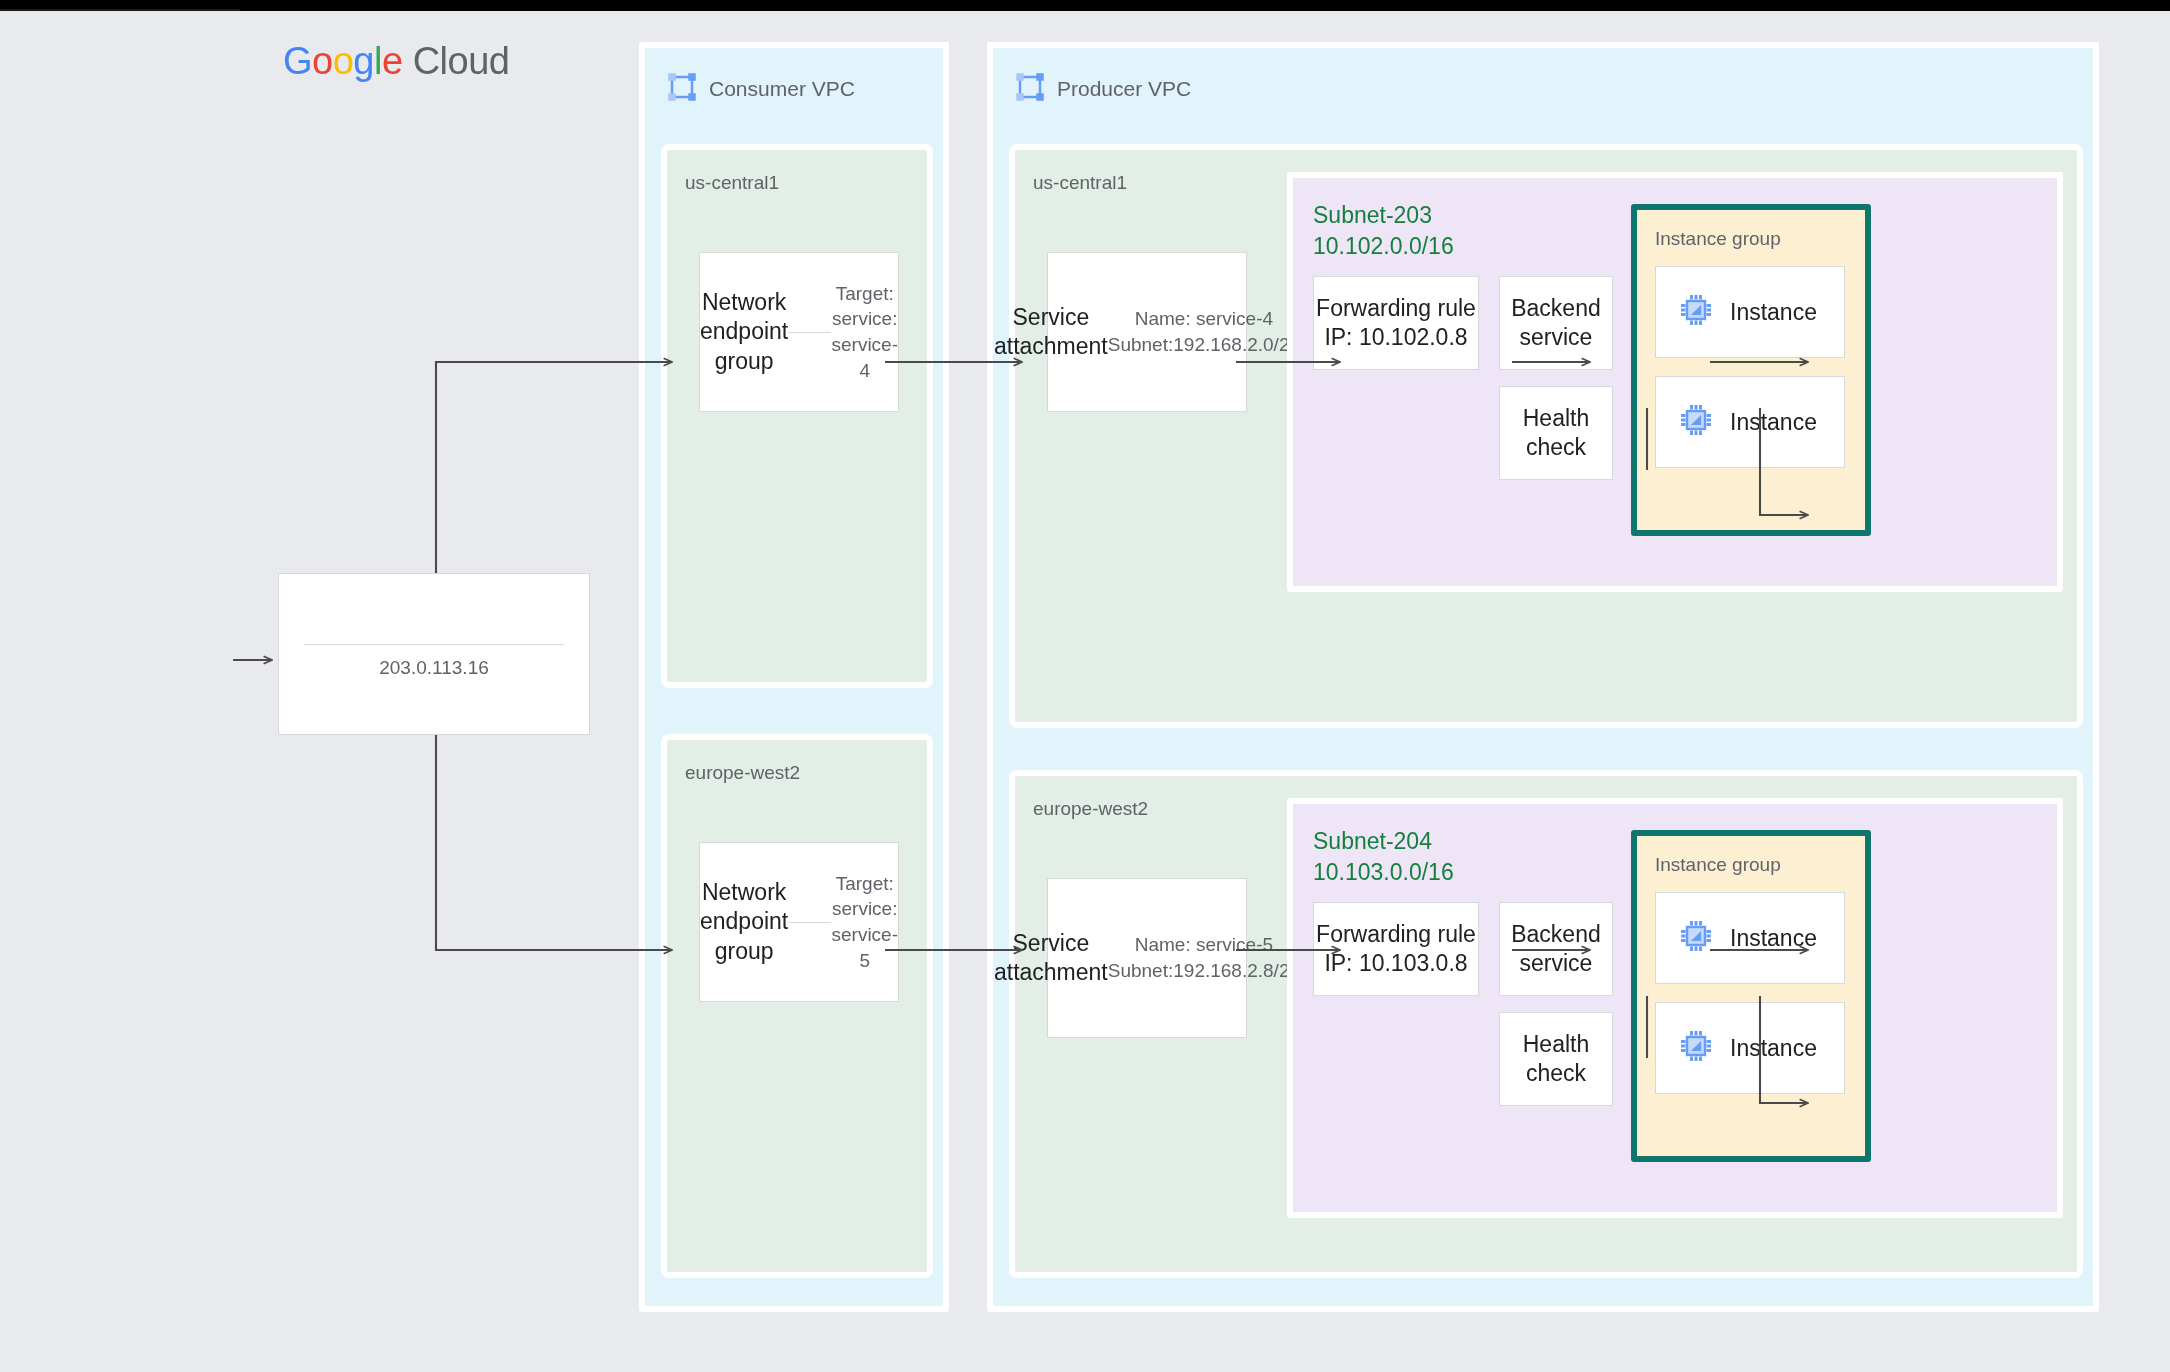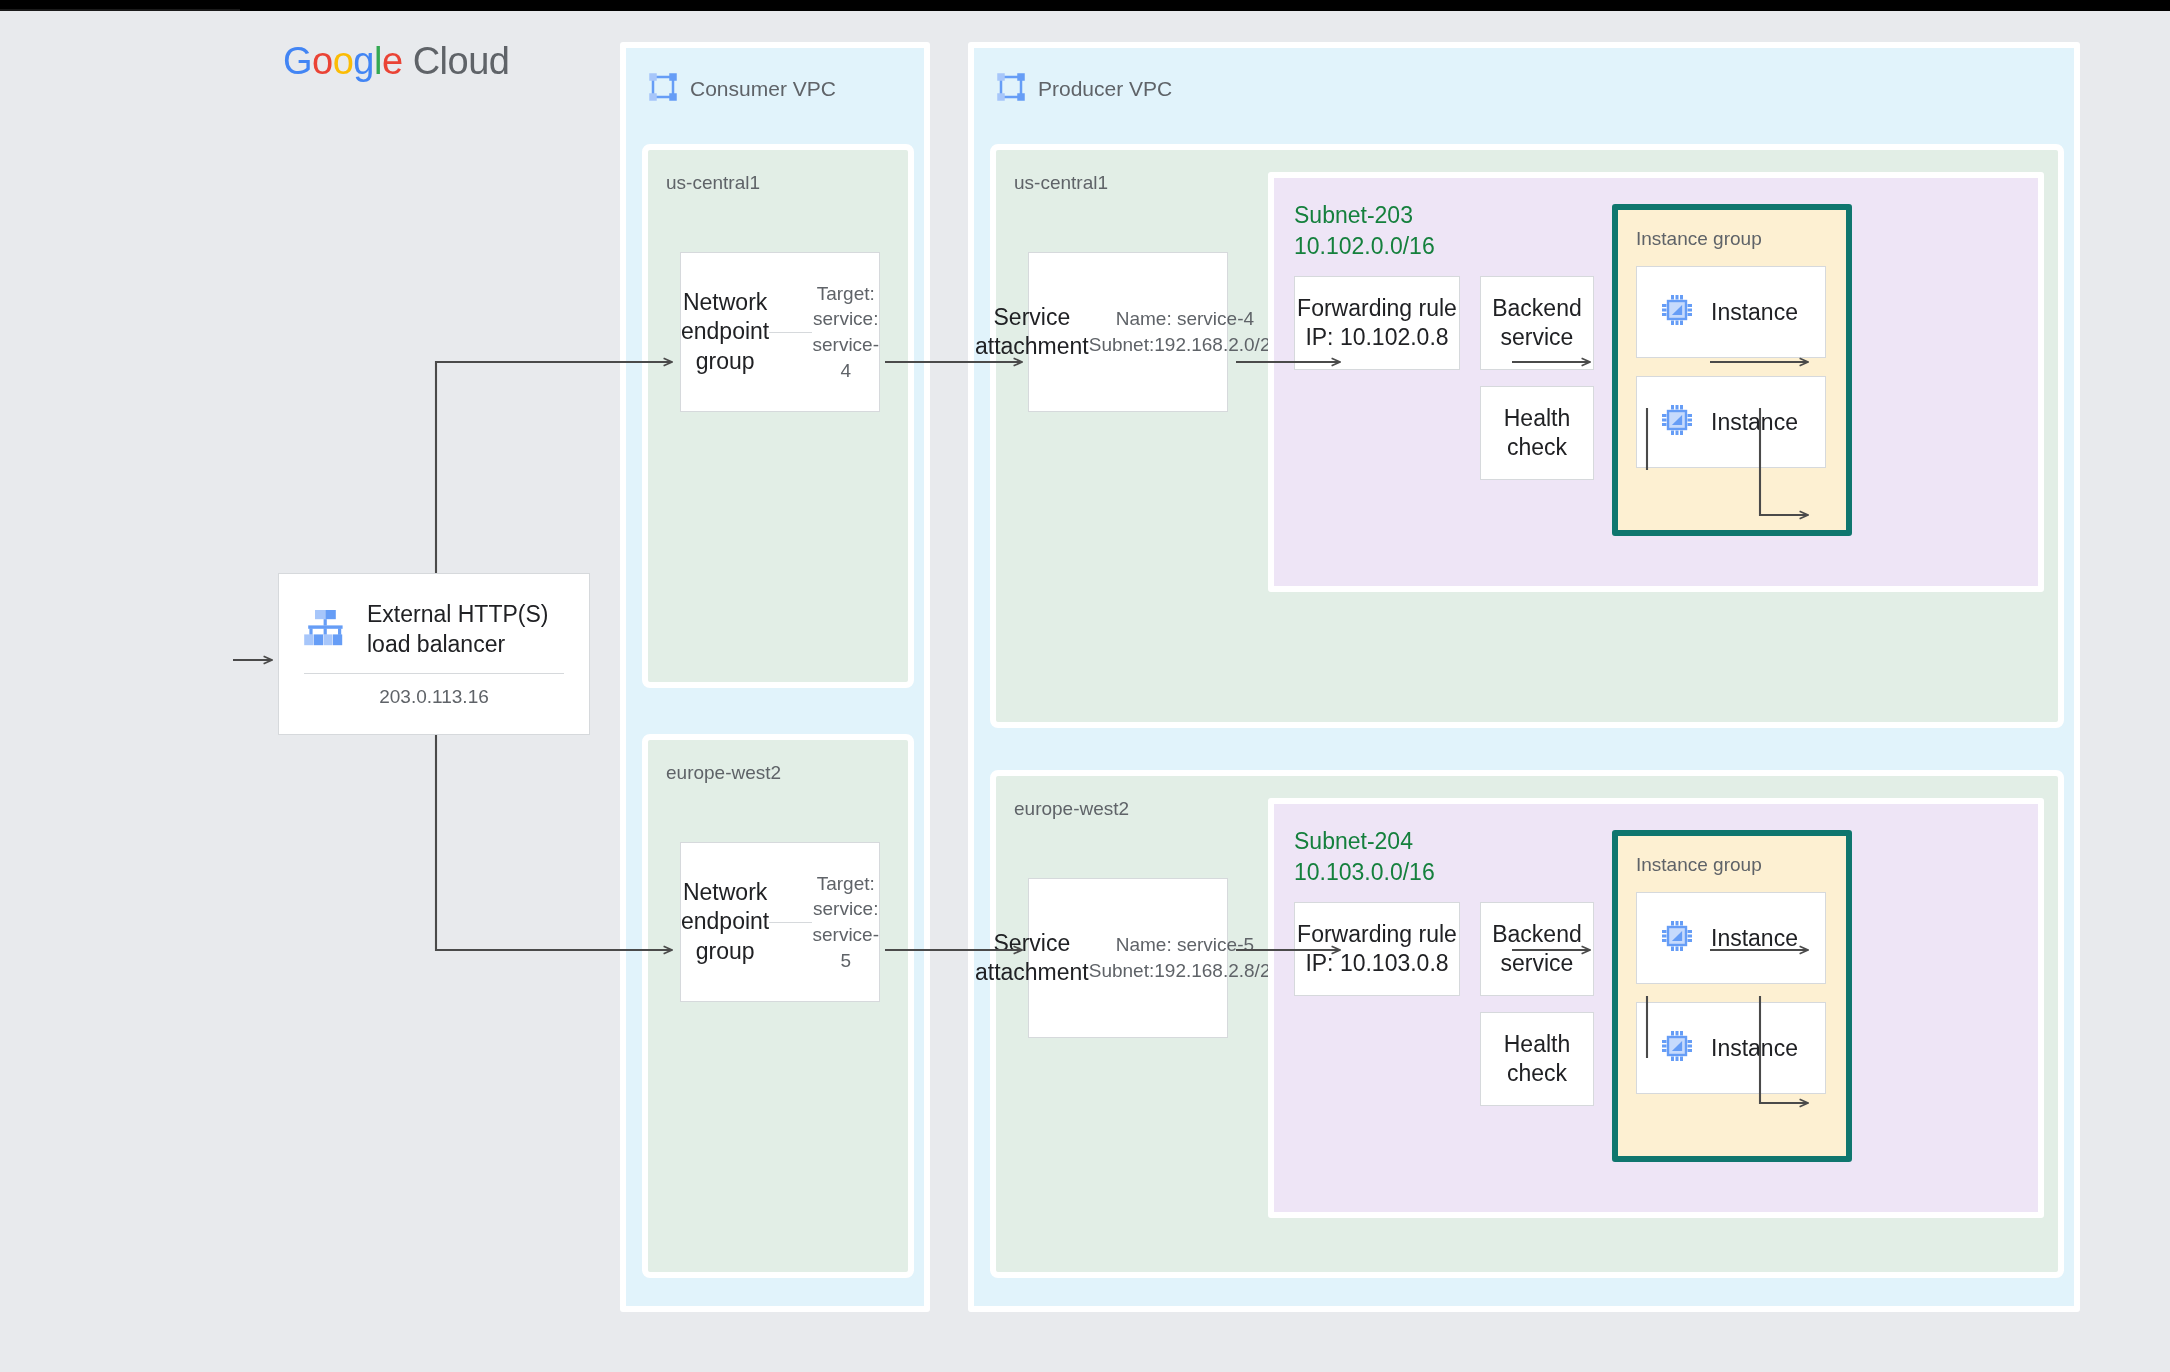--- a/index.html
+++ b/index.html
@@ -39,20 +39,21 @@
   .gclogo .y { color: #FBBC05; }
   .gclogo .g { color: #34A853; }
   .gclogo .cloud { color: #5F6368; }
 
   
   .vpc {
     position: absolute;
     background: #e1f3fb;
     border: 6px solid #ffffff;
     border-radius: 3px;
+    margin-left: 19px;
   }
   .vpc-head {
     position: absolute;
     display: flex; align-items: center; gap: 12px;
   }
   .vpc-title {
     font-size: 21px; color: #5f6368;
     white-space: nowrap;
   }
   .region {
@@ -360,39 +361,20 @@
             </span>
             <span class="lbl" style="margin-left:16px;">Instance</span>
           </div>
         </div>
       </div>
     </div>
   </div>
 
 
   <div class="node-ico-row" style="left:278px; top:573px; width:312px; height:162px;">
-    <div class="ico-head">
-      <span>
-        <svg width="48" height="48" viewBox="0 0 24 24">
-          <rect x="7" y="3" width="5.2" height="4.6" fill="#a7c6fa"></rect>
-          <rect x="12.2" y="3" width="5.2" height="4.6" fill="#669df6"></rect>
-          <rect x="11.3" y="7.6" width="1.6" height="3.2" fill="#669df6"></rect>
-          <rect x="3.6" y="10.7" width="17.2" height="1.7" fill="#669df6"></rect>
-          <rect x="4.2" y="12.2" width="1.6" height="3.2" fill="#669df6"></rect>
-          <rect x="11.3" y="12.2" width="1.6" height="3.2" fill="#669df6"></rect>
-          <rect x="18.5" y="12.2" width="1.6" height="3.2" fill="#669df6"></rect>
-          <rect x="1.6" y="15.2" width="4.6" height="5.4" fill="#a7c6fa"></rect>
-          <rect x="6.4" y="15.2" width="4.6" height="5.4" fill="#669df6"></rect>
-          <rect x="11.2" y="15.2" width="4.6" height="5.4" fill="#a7c6fa"></rect>
-          <rect x="16" y="15.2" width="4.6" height="5.4" fill="#669df6"></rect>
-        </svg>
-      </span>
-      <span class="txt">External HTTP(S)
-load balancer</span>
-    </div>
     <div class="ico-rule"></div>
     <div class="ico-sub">203.0.113.16</div>
   </div>
 
   <svg class="conn">
     <defs>
       <marker id="ah" markerWidth="11" markerHeight="11" refX="9.6" refY="5" orient="auto" markerUnits="userSpaceOnUse">
         <path d="M1.2,1.2 L9.6,5 L1.2,8.8" fill="none" stroke="#4a4a4a" stroke-width="1.7"></path>
       </marker>
     </defs>

